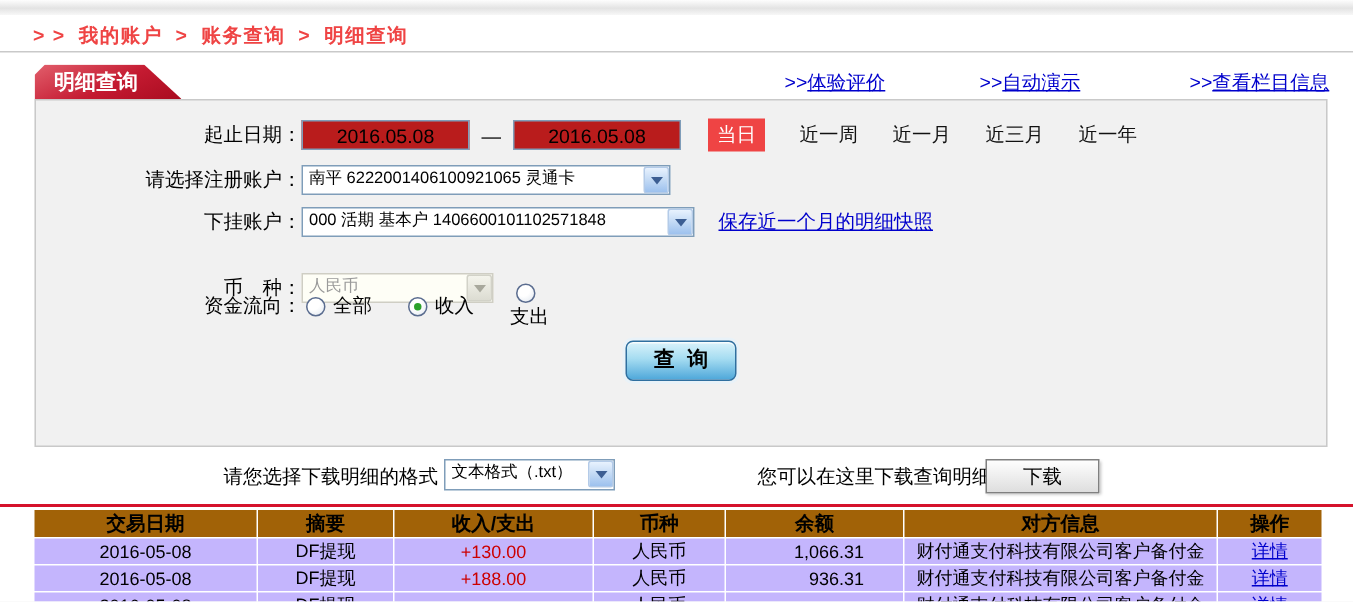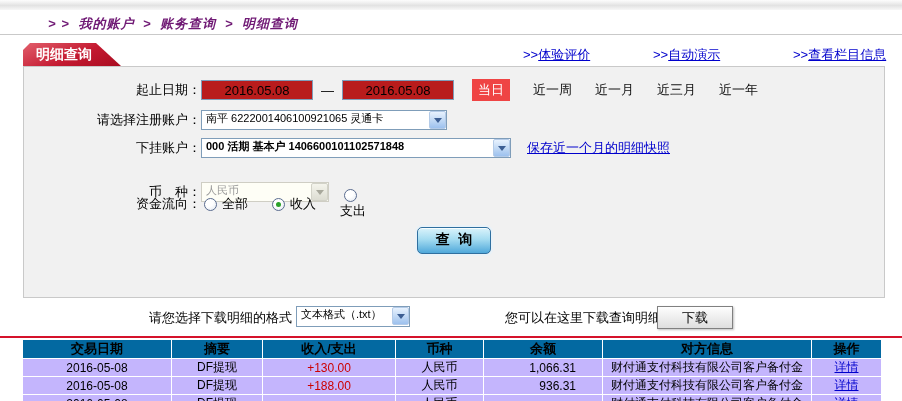--- a/index.html
+++ b/index.html
@@ -2,22 +2,22 @@
 <html><head>
 <meta charset="utf-8">
 <style>
   * { margin:0; padding:0; box-sizing:border-box; }
   body { font-family:"Liberation Sans","DejaVu Sans",sans-serif; background:#fff; }
   .screen { position:relative; width:902px; height:401px; background:#fff; overflow:hidden; }
 
   .topbar { position:absolute; left:0; top:0; width:902px; height:10px;
     background:linear-gradient(to bottom,#fdfdfd 0%,#e3e3e3 55%,#f7f7f7 100%); }
 
-  .breadcrumb { position:absolute; left:48px; top:15px; font-size:13px; font-weight:bold;
-    color:#701a75; letter-spacing:1px;font-style:italic; }
+  .breadcrumb { position:absolute; left:22px; top:15px; font-size:13px; font-weight:bold;
+    color:#ef4444; letter-spacing:1px; }
   .breadcrumb span { margin-right:4px; }
   .top-divider { position:absolute; left:0; top:34px; width:902px; height:1px; background:#c9c9c9; }
 
   .tab { position:absolute; left:23px; top:43px; width:98px; height:23px;
     background:linear-gradient(155deg,#e25f6c 0%,#c41a31 55%,#a90c20 100%);
     clip-path:polygon(0 100%, 0 7px, 7px 0, 73px 0, 100% 100%);
     color:#fff; font-size:14px; font-weight:bold; line-height:23px; padding-left:13px; }
 
   .hlinks { position:absolute; left:0; top:46px; width:902px; height:16px; font-size:13px; }
   .hlink { position:absolute; color:#0000cc; cursor:pointer; white-space:nowrap; }
@@ -40,21 +40,21 @@
 
   .fakeselect { height:20px; border:1px solid #7f9db9; background:#fff; display:flex;
     align-items:flex-start; font-size:11px; cursor:pointer; }
   .fakeselect .val { flex:1; padding-left:4px; white-space:nowrap; overflow:hidden; }
   .fakeselect .chev { flex:none; width:17px; height:18px; margin:0;
     background:linear-gradient(to bottom,#e8f2fe 0%,#c3daf5 50%,#9dc1ee 100%);
     border:1px solid #b4cbe8; border-radius:2px; display:flex; align-items:center; justify-content:center; }
   .arrow { width:0; height:0; border-left:4px solid transparent; border-right:4px solid transparent;
     border-top:5px solid #3c5e93; }
   .sel-reg { width:246px; margin-left:0; }
-  .sel-sub { width:310px;font-weight:bold; }
+  .sel-sub { width:262px; }
   .sel-cur { width:128px; border-color:#cfcec4; background:#fefef6; color:#9a9a9a; cursor:default; }
   .sel-cur .chev { background:#ececе2; background:linear-gradient(to bottom,#f4f4ec,#dcdcd2);
     border-color:#d2d2c8; }
   .sel-cur .arrow { border-top-color:#a8a89c; }
 
   .snap-link { margin-left:16px; color:#0000cc; text-decoration:underline; cursor:pointer; }
 
   .radio-group { display:flex; align-items:center; margin-left:3px; cursor:pointer; }
   .radio { width:13px; height:13px; border:1px solid #5a6c8f; border-radius:50%;
     background:radial-gradient(circle at 35% 30%,#ffffff 40%,#dfe6ef 100%);
@@ -74,21 +74,21 @@
   .dl-select { position:absolute; left:296px; top:2px; width:114px; height:21px; }
   .dl-hint { position:absolute; left:505px; top:5px; }
   .dl-btn { position:absolute; left:657px; top:2px; width:76px; height:23px;
     border:1px solid #808080; background:linear-gradient(to bottom,#fefefe,#dedede);
     box-shadow:1px 1px 2px rgba(0,0,0,.25); font-family:inherit; font-size:13px; color:#000; cursor:pointer; }
 
   .table-topline { position:absolute; left:0; top:336px; width:902px; height:2px; background:#d5122b; }
 
   .result-table { position:absolute; left:22px; top:339px; border-collapse:separate;
     border-spacing:1px; table-layout:fixed; font-size:12px; }
-  .result-table th { background:#0369a1; font-size:13px; font-weight:bold; height:18px;
+  .result-table th { background:#a16207; font-size:13px; font-weight:bold; height:18px;
     text-align:center; white-space:nowrap; overflow:hidden; }
   .result-table td { background:#c4b5fd; height:17px; text-align:center; white-space:nowrap; overflow:hidden; }
   .result-table td.balance { text-align:right; padding-right:26px; }
   .amount { color:#cc0000; }
   .detail-link { color:#0000cc; text-decoration:underline; cursor:pointer; }
 </style>
 </head>
 <body>
 
 <div class="screen">

